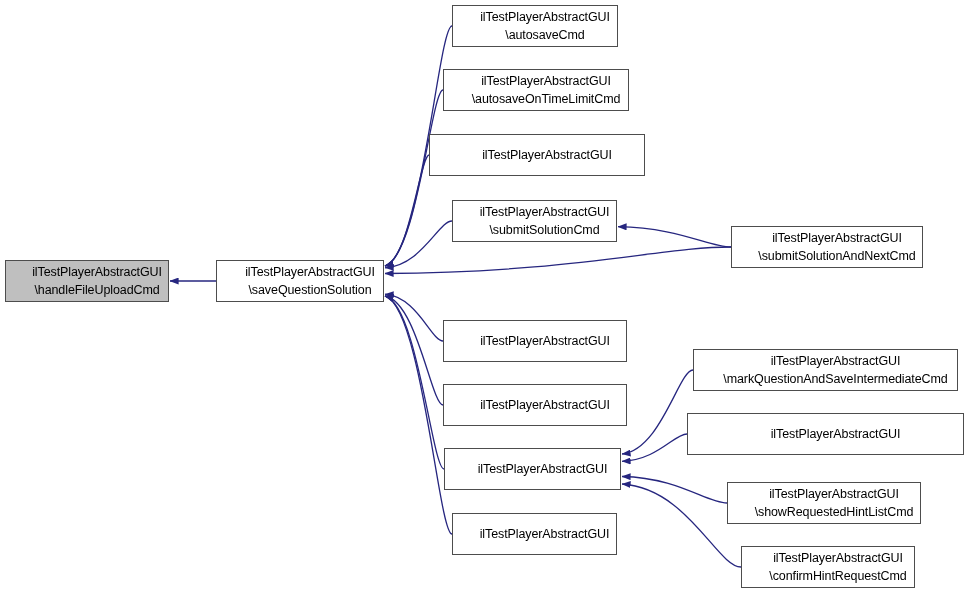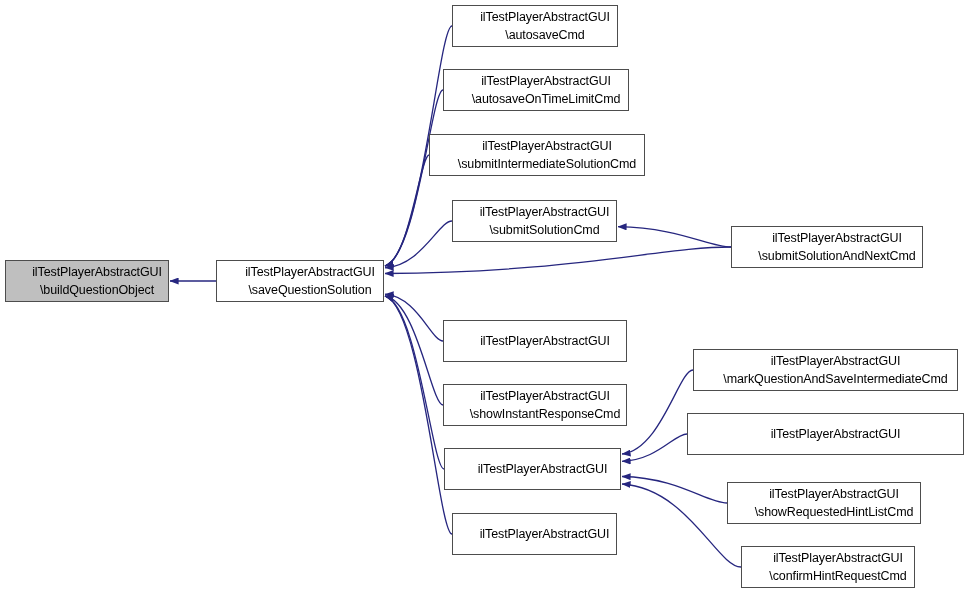--- a/index.html
+++ b/index.html
@@ -73,52 +73,50 @@
         <path d="M452,534 C438.6,534 421.85,307.9 385,296" marker-end="url(#arrowhead)"></path>
         <path d="M693,370 C678.8,370 661.05,449.8 622,454" marker-end="url(#arrowhead)"></path>
         <path d="M687,434 C674,434 657.75,459.935 622,461.3" marker-end="url(#arrowhead)"></path>
         <path d="M727,503 C706,503 679.75,477.80600000000004 622,476.48" marker-end="url(#arrowhead)"></path>
         <path d="M741,567 C717.2,567 687.45,488.15 622,484" marker-end="url(#arrowhead)"></path>
       </g>
   </svg>
   <div id="node-layer">
       <div class="node highlight" style="left: 5px; top: 260px; width: 164px; height: 42px;">
         <span class="ln">ilTestPlayerAbstractGUI</span>
-        <span class="ln">\buildQuestionObject</span>
+        <span class="ln">\handleFileUploadCmd</span>
       </div>
       <div class="node" style="left: 216px; top: 260px; width: 168px; height: 42px;">
         <span class="ln">ilTestPlayerAbstractGUI</span>
         <span class="ln">\saveQuestionSolution</span>
       </div>
       <div class="node" style="left: 452px; top: 5px; width: 166px; height: 42px;">
         <span class="ln">ilTestPlayerAbstractGUI</span>
         <span class="ln">\autosaveCmd</span>
       </div>
       <div class="node" style="left: 443px; top: 69px; width: 186px; height: 42px;">
         <span class="ln">ilTestPlayerAbstractGUI</span>
         <span class="ln">\autosaveOnTimeLimitCmd</span>
       </div>
       <div class="node" style="left: 429px; top: 134px; width: 216px; height: 42px;">
         <span class="ln">ilTestPlayerAbstractGUI</span>
-        <span class="ln">\submitIntermediateSolutionCmd</span>
       </div>
       <div class="node" style="left: 452px; top: 200px; width: 165px; height: 42px;">
         <span class="ln">ilTestPlayerAbstractGUI</span>
         <span class="ln">\submitSolutionCmd</span>
       </div>
       <div class="node" style="left: 731px; top: 226px; width: 192px; height: 42px;">
         <span class="ln">ilTestPlayerAbstractGUI</span>
         <span class="ln">\submitSolutionAndNextCmd</span>
       </div>
       <div class="node" style="left: 443px; top: 320px; width: 184px; height: 42px;">
         <span class="ln">ilTestPlayerAbstractGUI</span>
       </div>
       <div class="node" style="left: 443px; top: 384px; width: 184px; height: 42px;">
         <span class="ln">ilTestPlayerAbstractGUI</span>
-        <span class="ln">\showInstantResponseCmd</span>
       </div>
       <div class="node" style="left: 693px; top: 349px; width: 265px; height: 42px;">
         <span class="ln">ilTestPlayerAbstractGUI</span>
         <span class="ln">\markQuestionAndSaveIntermediateCmd</span>
       </div>
       <div class="node" style="left: 687px; top: 413px; width: 277px; height: 42px;">
         <span class="ln">ilTestPlayerAbstractGUI</span>
       </div>
       <div class="node" style="left: 444px; top: 448px; width: 177px; height: 42px;">
         <span class="ln">ilTestPlayerAbstractGUI</span>

